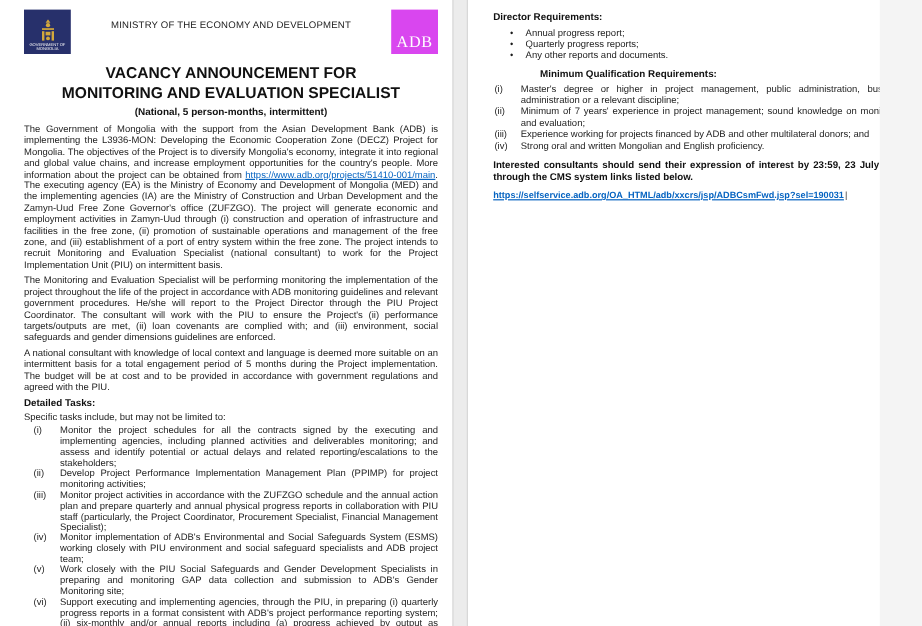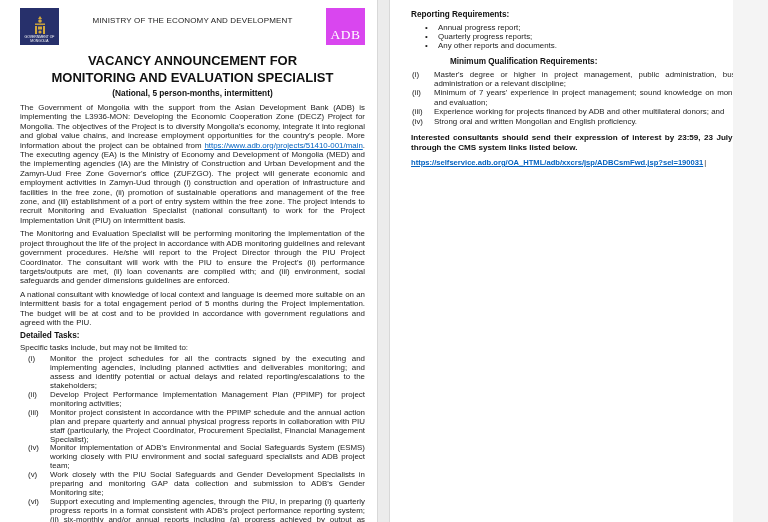--- a/index.html
+++ b/index.html
@@ -104,21 +104,21 @@
       <div class="titem">
           <span class="tnum">(i)</span>
           <span class="ttext">Monitor the project schedules for all the contracts signed by the executing and implementing agencies, including planned activities and deliverables monitoring; and assess and identify potential or actual delays and related reporting/escalations to the stakeholders;</span>
         </div>
       <div class="titem">
           <span class="tnum">(ii)</span>
           <span class="ttext">Develop Project Performance Implementation Management Plan (PPIMP) for project monitoring activities;</span>
         </div>
       <div class="titem">
           <span class="tnum">(iii)</span>
-          <span class="ttext">Monitor project consistent in accordance with the PPIMP schedule and the annual action plan and prepare quarterly and annual physical progress reports in collaboration with PIU staff (particularly, the Project Coordinator, Procurement Specialist, Financial Management Specialist);</span>
+          <span class="ttext">Monitor project activities in accordance with the ZUFZGO schedule and the annual action plan and prepare quarterly and annual physical progress reports in collaboration with PIU staff (particularly, the Project Coordinator, Procurement Specialist, Financial Management Specialist);</span>
         </div>
       <div class="titem">
           <span class="tnum">(iv)</span>
           <span class="ttext">Monitor implementation of ADB's Environmental and Social Safeguards System (ESMS) working closely with PIU environment and social safeguard specialists and ADB project team;</span>
         </div>
       <div class="titem">
           <span class="tnum">(v)</span>
           <span class="ttext">Work closely with the PIU Social Safeguards and Gender Development Specialists in preparing and monitoring GAP data collection and submission to ADB's Gender Monitoring site;</span>
         </div>
       <div class="titem">
@@ -126,21 +126,21 @@
           <span class="ttext">Support executing and implementing agencies, through the PIU, in preparing (i) quarterly progress reports in a format consistent with ADB's project performance reporting system; (ii) six-monthly and/or annual reports including (a) progress achieved by output as measured through the indicator's performance targets, (b) key implementation issues, risks and actions or solutions taken to address them; and (iii)  project completion report within 6 months of physical completion of the project.</span>
         </div>
 
     </div>
   </div>
 
   <div class="page-gap"></div>
 
   <div class="page page-right">
 
-    <div class="sec-heading" style="margin-top:0;">Reporting Requirements:</div>
+    <div class="sec-heading" style="margin-top:0;">Director Requirements:</div>
 
     <div class="bullets">
       <div class="bitem">
           <span class="bdot">•</span>
           <span class="btext">Annual progress report;</span>
         </div>
       <div class="bitem">
           <span class="bdot">•</span>
           <span class="btext">Quarterly progress reports;</span>
         </div>

